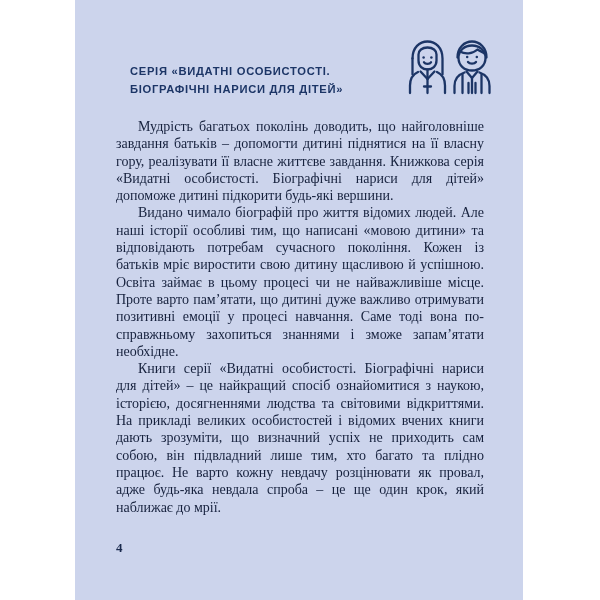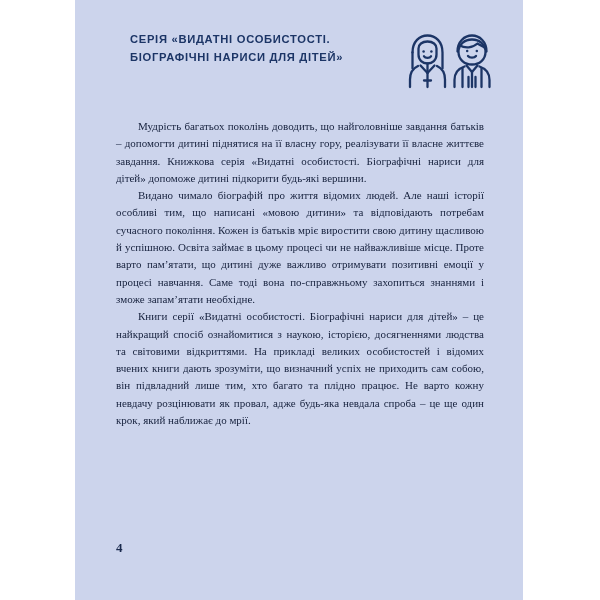--- a/index.html
+++ b/index.html
@@ -33,21 +33,21 @@
   }
 
   
   .page-header {
     position: absolute;
     left: 0;
     top: 30px;
     width: 448px;
     height: 68px;
     display: flex;
-    align-items: flex-start;
+    align-items: flex-end;
     justify-content: flex-start;
     gap: 23px;
   }
 
   .series-title {
     margin-left: 55px;
     width: 240px;
     font-family: "Liberation Sans", sans-serif;
     font-weight: bold;
     font-size: 11.2px;
@@ -66,21 +66,21 @@
   }
 
   
   .page-body {
     position: absolute;
     left: 41px;
     top: 118px;
     width: 368px;
     color: #16213d;
     font-family: "Liberation Serif", serif;
-    font-size: 11px;
+    font-size: 14px;
     line-height: 17.3px;
     text-align: justify;
     text-justify: inter-word;
   }
 
   .page-body p {
     margin: 0;
     text-indent: 22px;
     hyphens: manual;
   }

